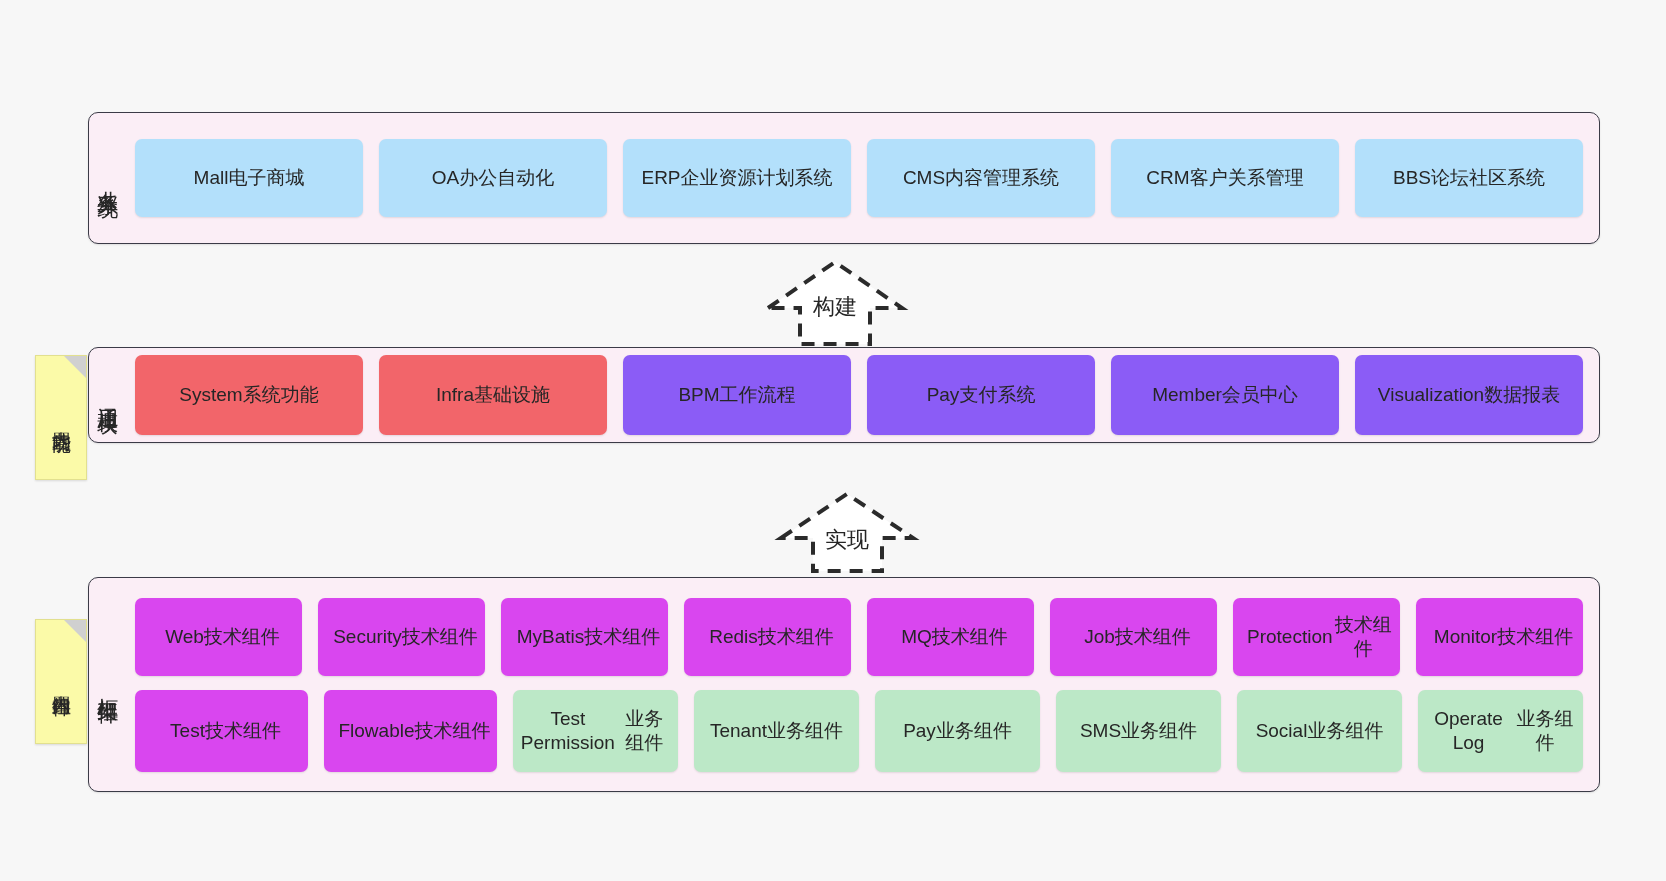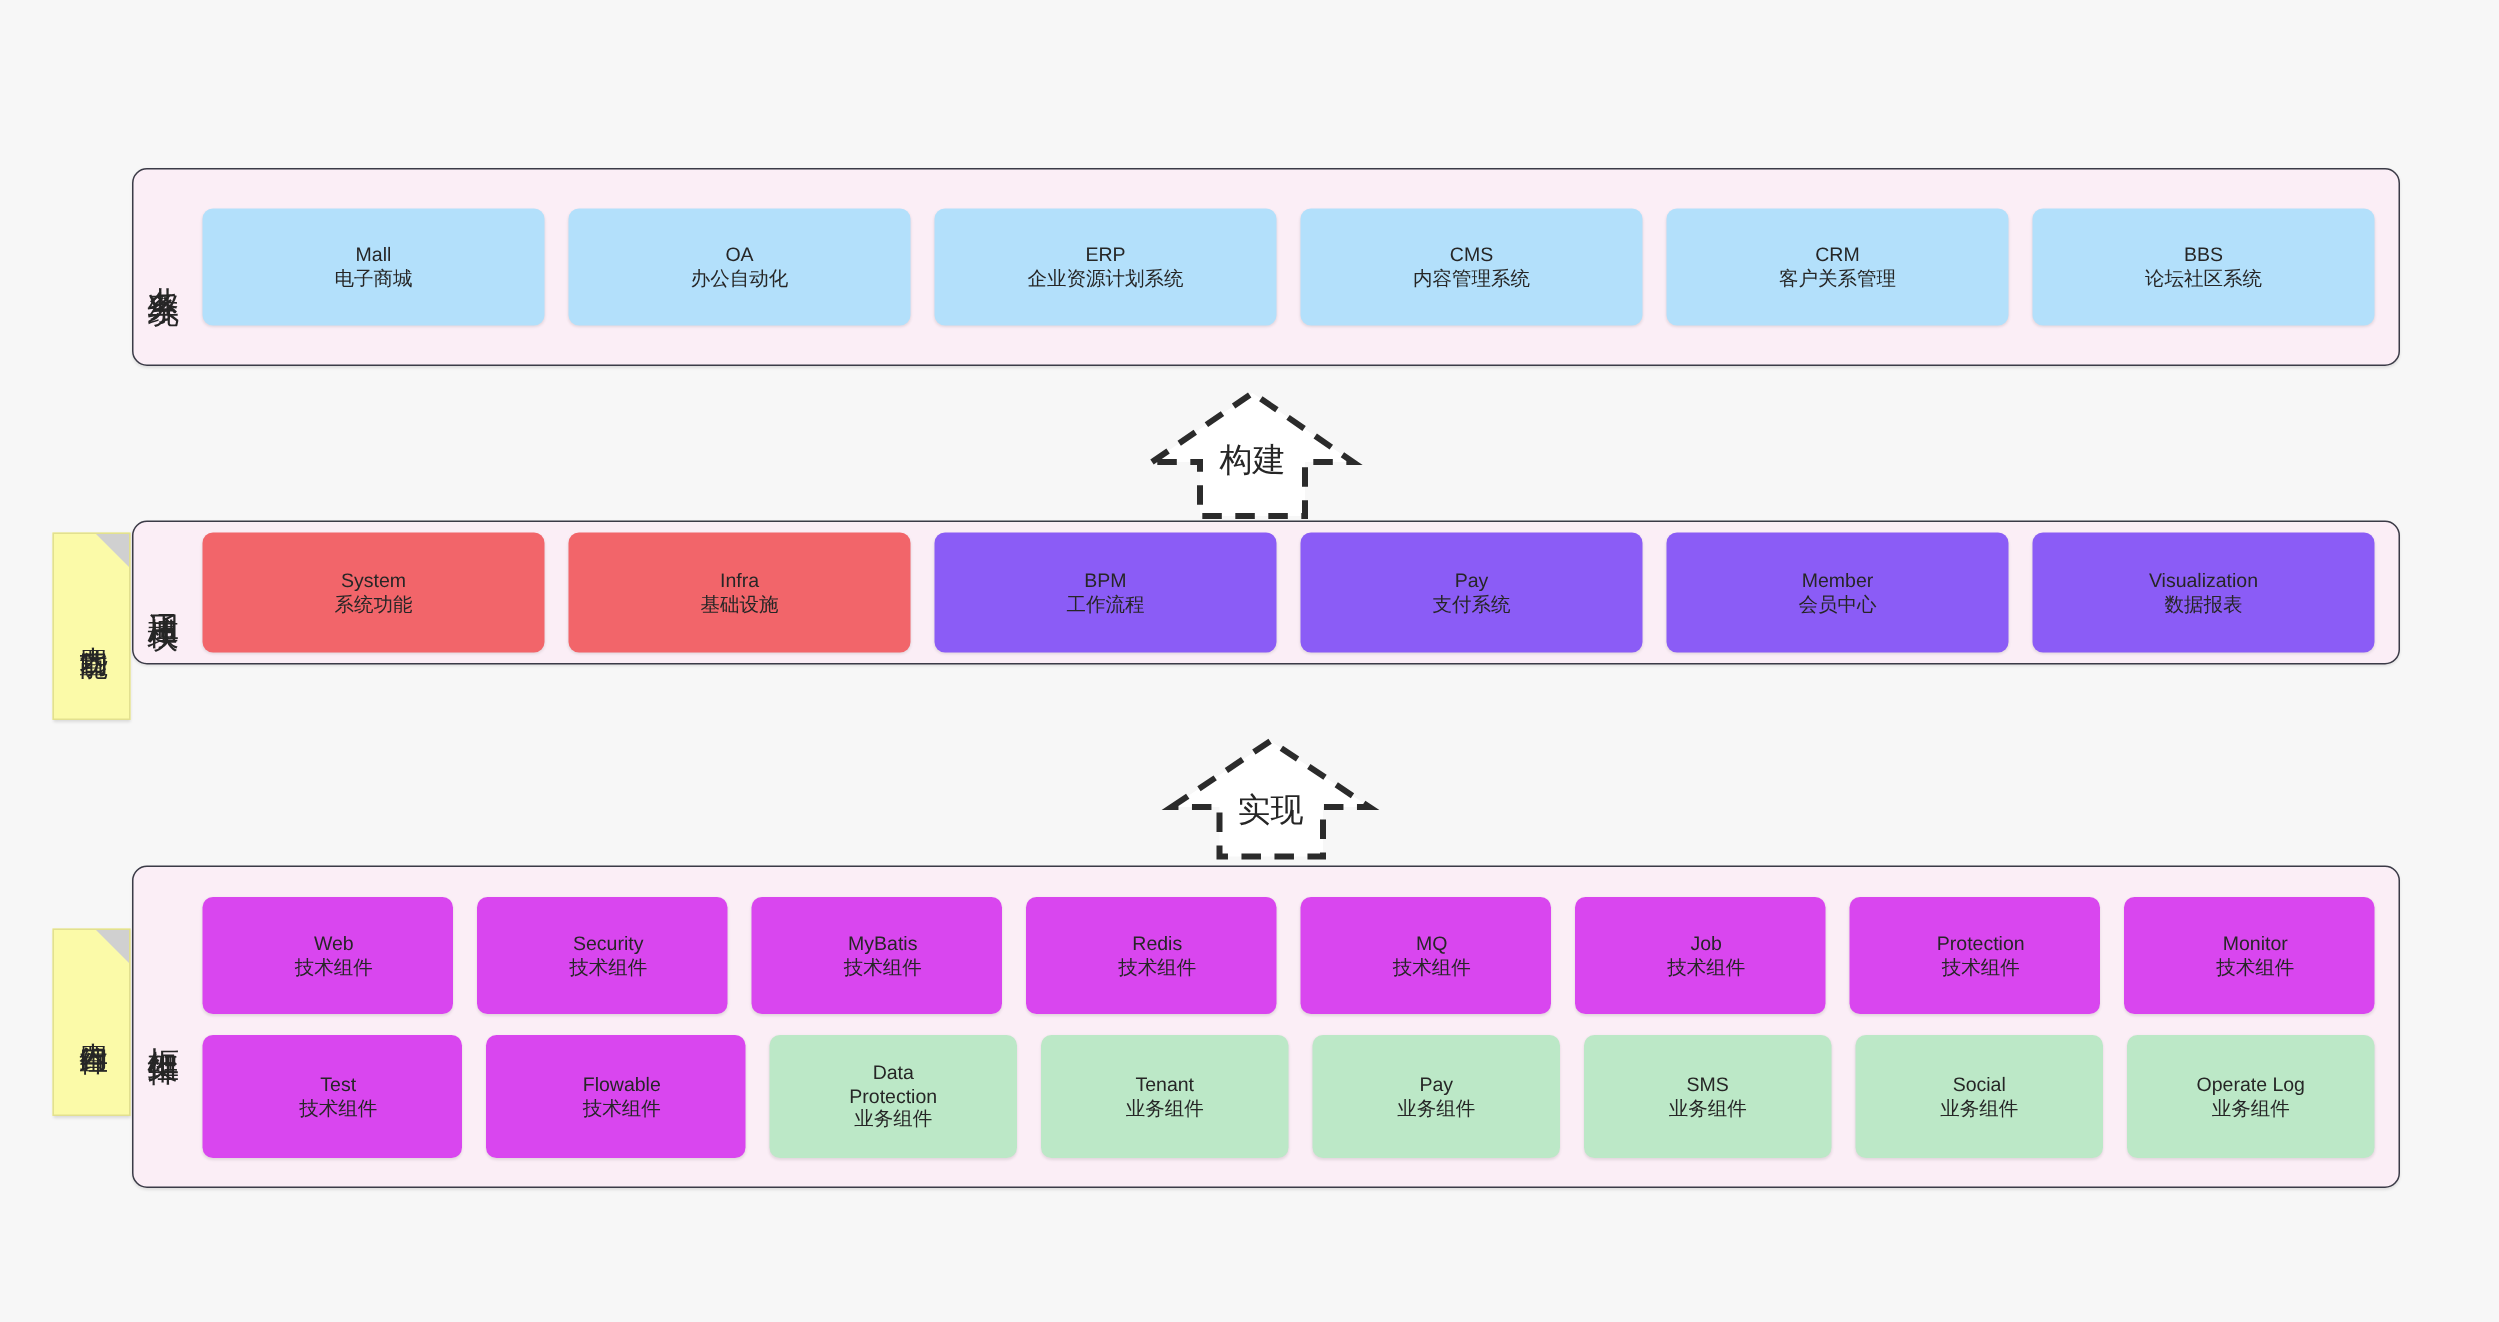--- a/index.html
+++ b/index.html
@@ -50,26 +50,26 @@
   }
   .row {
     display: flex;
     gap: 16px;
     align-items: stretch;
   }
   .cell {
     flex: 1 1 0;
     border-radius: 7px;
     display: flex;
-    flex-direction: column;
+    flex-direction: row;
     align-items: center;
     justify-content: center;
     text-align: center;
     line-height: 1.22;
-    font-size: 13px;
+    font-size: 19px;
     color: #262626;
     box-shadow: 0 1px 2px rgba(0,0,0,.10);
     padding: 4px 6px;
     box-sizing: border-box;
   }
   .cell .en { display: block; }
   .cell .cn { display: block; }
 
   
   .c-blue       { background: #b3e0fb; }
@@ -250,21 +250,21 @@
     <div class="row" style="height:82px;">
       <div class="cell c-green">
         <span class="en">Test</span>
         <span class="cn">技术组件</span>
       </div>
       <div class="cell c-green">
         <span class="en">Flowable</span>
         <span class="cn">技术组件</span>
       </div>
       <div class="cell c-lightgreen">
-        <span class="en" style="max-width:6.5em;">Data Protection</span>
+        <span class="en" style="max-width:6.5em;">Test Permission</span>
         <span class="cn">业务组件</span>
       </div>
       <div class="cell c-lightgreen">
         <span class="en">Tenant</span>
         <span class="cn">业务组件</span>
       </div>
       <div class="cell c-lightgreen">
         <span class="en">Pay</span>
         <span class="cn">业务组件</span>
       </div>

